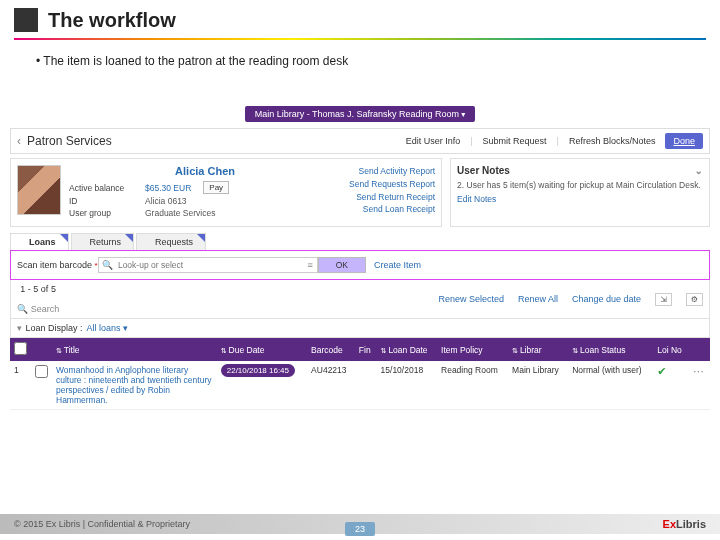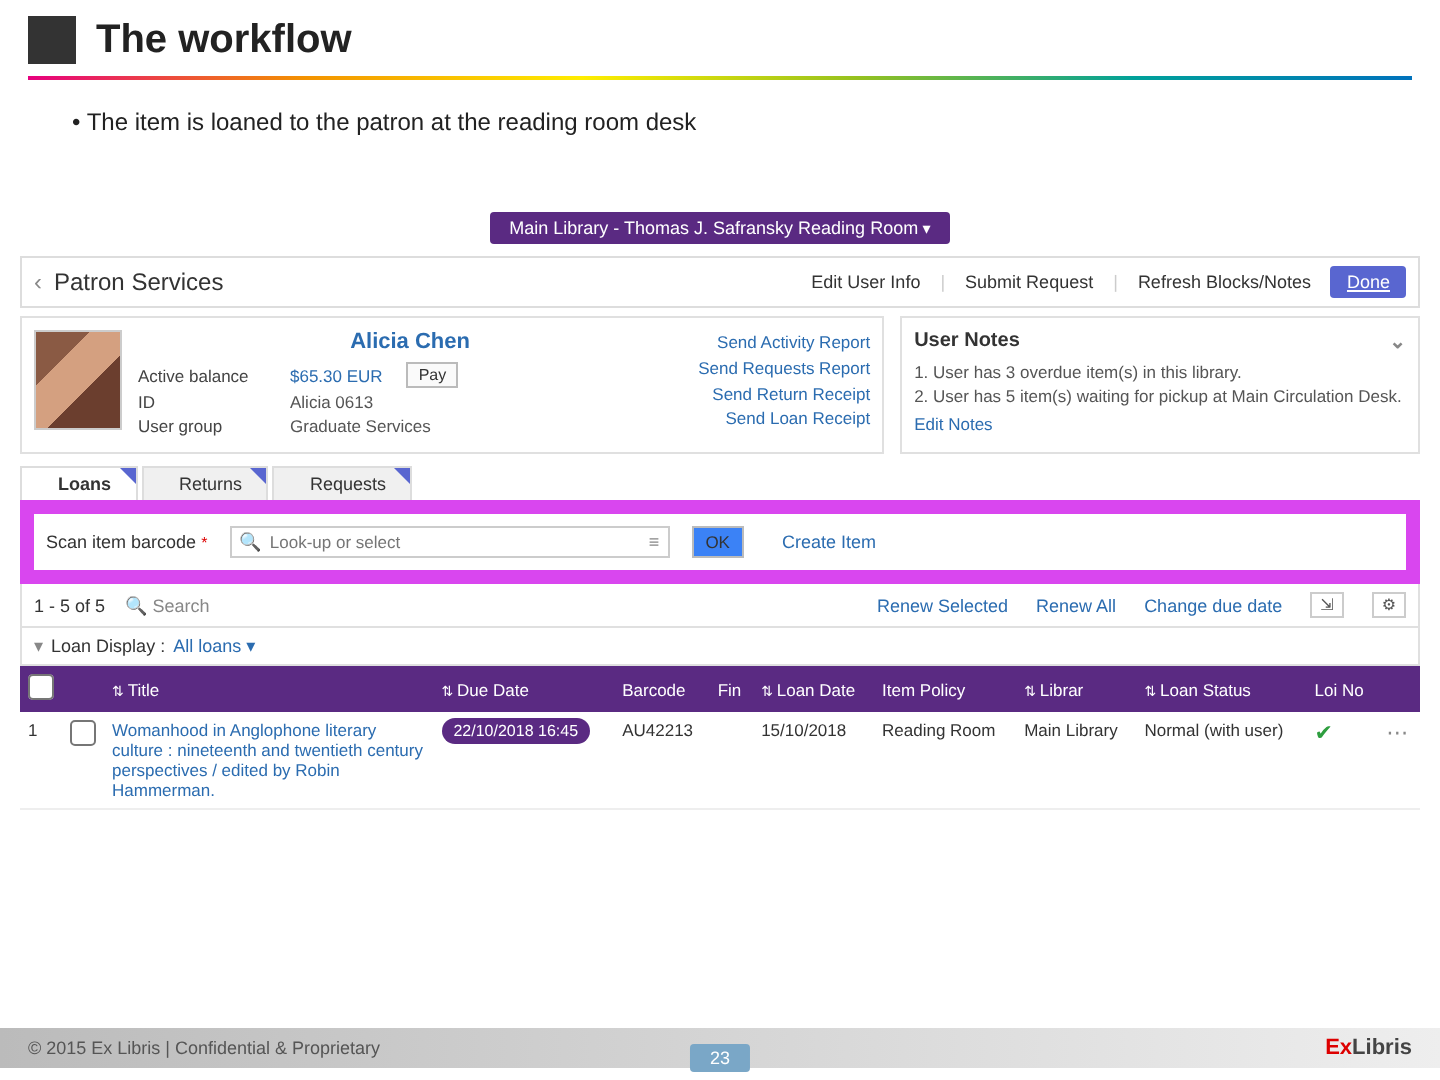--- a/index.html
+++ b/index.html
@@ -43,26 +43,26 @@
   .quicklinks { text-align: right; font-size: 8.5px; color: #2b6cb0; line-height: 1.5; }
 
   .notes-title { font-size: 10px; font-weight: bold; margin-bottom: 4px; display: flex; justify-content: space-between; }
   .note-item { font-size: 8.5px; color: #555; margin-bottom: 2px; }
 
   .tab-row { display: flex; gap: 2px; margin-top: 6px; }
   .tab { position: relative; padding: 3px 12px 3px 18px; font-size: 9px; background: #f0f0f0; border: 1px solid #ddd; border-bottom: none; }
   .tab.active { background: #fff; font-weight: bold; }
   .tab .corner { position: absolute; top: 0; right: 0; width: 0; height: 0; border-left: 8px solid transparent; border-top: 8px solid #5966d0; }
 
-  .scanrow { display: flex; align-items: center; gap: 11px; border: 7px solid #d946ef; padding: 6px; margin-top: 0; }
+  .scanrow { display: flex; align-items: center; gap: 0; border: 1px solid #d946ef; padding: 6px; margin-top: 0; }
   .scan-label { font-size: 9px; }
   .scan-label .req { color: #d00; font-size: 8px; }
   .scan-input { flex: 1; display: flex; align-items: center; border: 1px solid #ccc; padding: 2px 4px; gap: 4px; max-width: 220px; }
   .scan-input input { border: none; outline: none; font-size: 8.5px; flex: 1; color: #999; background: transparent; }
-  .mini-btn { border: 1px solid #bbb; padding: 2px 6px; font-size: 8.5px; background: #3b82f6; }
+  .mini-btn { border: 1px solid #bbb; padding: 2px 17px; font-size: 8.5px; background: #c4b5fd; }
   .createitem { color: #2b6cb0; font-size: 9px; margin-left: 8px; }
 
   .listctrl { display: flex; align-items: center; justify-content: space-between; border: 1px solid #e0e0e0; border-top: none; padding: 4px 6px; font-size: 9px; }
   .listctrl .rightlinks { display: flex; gap: 14px; color: #2b6cb0; align-items: center; }
   .pill { border: 1px solid #ccc; padding: 1px 4px; font-size: 8px; color: #555; }
 
   .loan-display { border: 1px solid #e0e0e0; border-top: none; padding: 4px 6px; font-size: 9px; display: flex; align-items: center; gap: 4px; }
 
   table.loans { width: 100%; border-collapse: collapse; font-size: 8.5px; margin-top: 0; }
   table.loans thead { background: #5a2a82; color: #fff; }
@@ -136,21 +136,20 @@
         <div>Send Return Receipt</div>
         <div>Send Loan Receipt</div>
       </div>
     </div>
 
     <div class="panel right-panel">
       <div class="notes-title">
         <span>User Notes</span>
         <span style="color:#888;">⌄</span>
       </div>
-      <div class="note-item">1. User has 3 overdue item(s) in this library.</div>
       <div class="note-item">2. User has 5 item(s) waiting for pickup at Main Circulation Desk.</div>
       <div class="note-item" style="color:#2b6cb0;margin-top:4px;">Edit Notes</div>
     </div>
   </div>
 
   <div class="tab-row">
     <div class="tab active"><span>Loans</span><span class="corner"></span></div>
     <div class="tab"><span>Returns</span><span class="corner"></span></div>
     <div class="tab"><span>Requests</span><span class="corner"></span></div>
   </div>
@@ -160,21 +159,21 @@
     <div class="scan-input">
       <span style="color:#888;">🔍</span>
       <input type="text" placeholder="Look-up or select" style="">
       <span style="color:#888;">≡</span>
     </div>
     <span class="mini-btn">OK</span>
     <span class="createitem">Create Item</span>
   </div>
 
   <div class="listctrl">
-    <div style="display:flex;gap:10px;align-items:center;">
+    <div style="display:flex;gap:10px;align-items:center;flex-direction:column;">
       <span>1 - 5 of 5</span>
       <span style="color:#888;">🔍 <span>Search</span></span>
     </div>
     <div class="rightlinks">
       <span>Renew Selected</span>
       <span>Renew All</span>
       <span>Change due date</span>
       <span class="pill">⇲</span>
       <span class="pill">⚙</span>
     </div>

